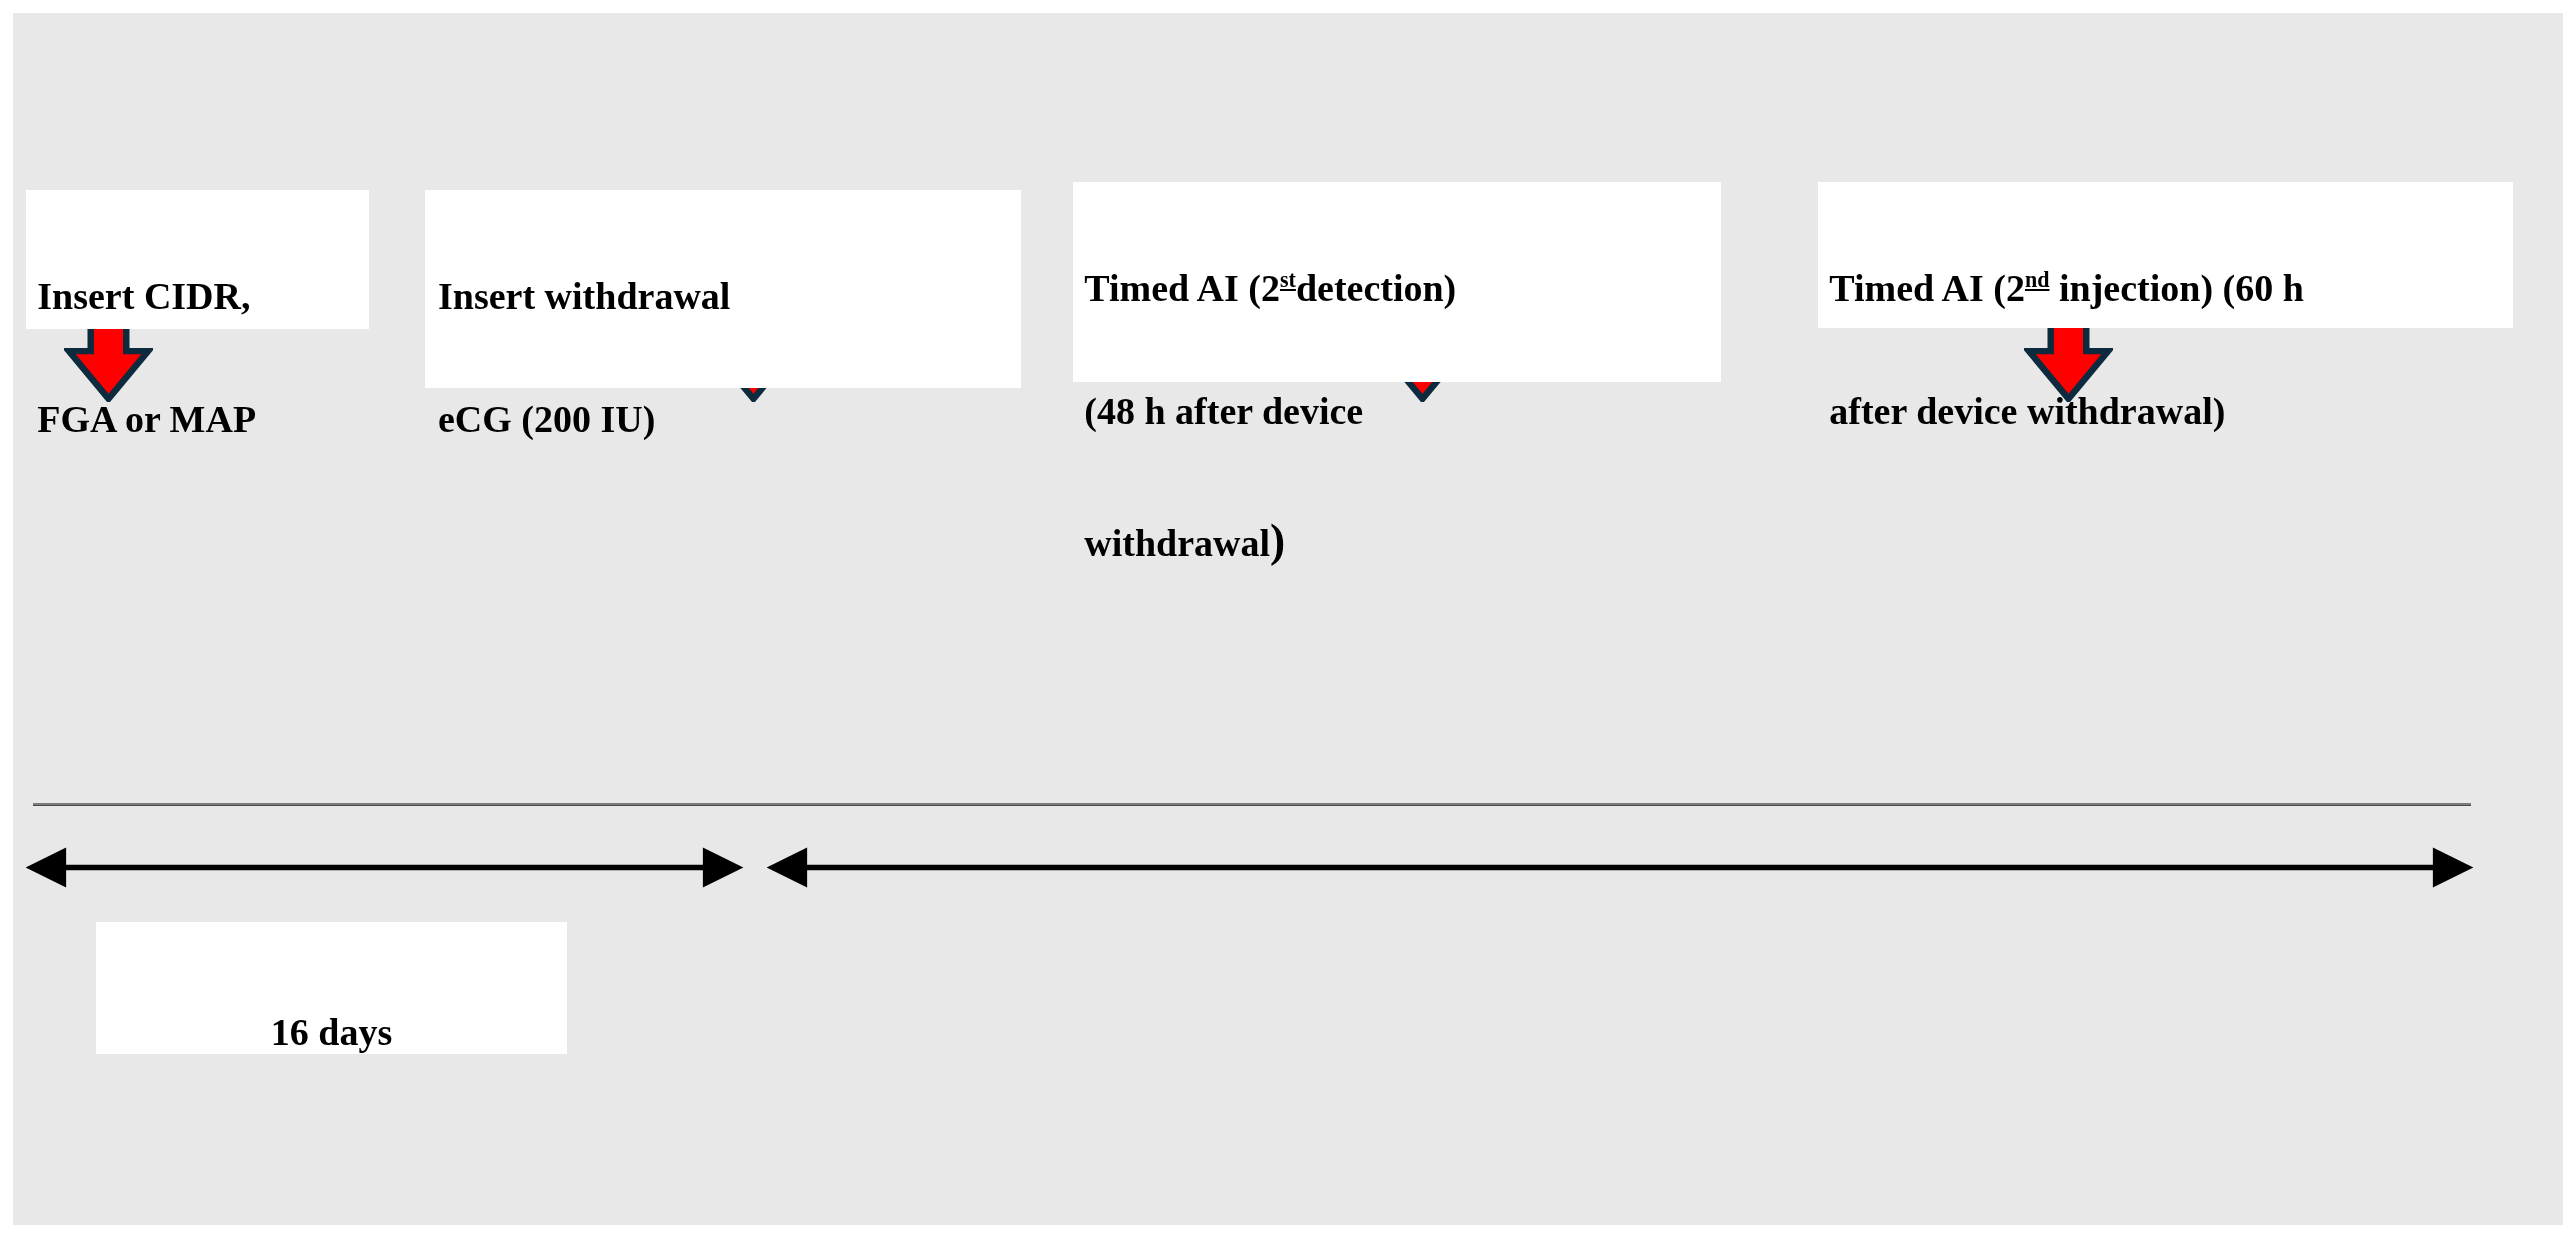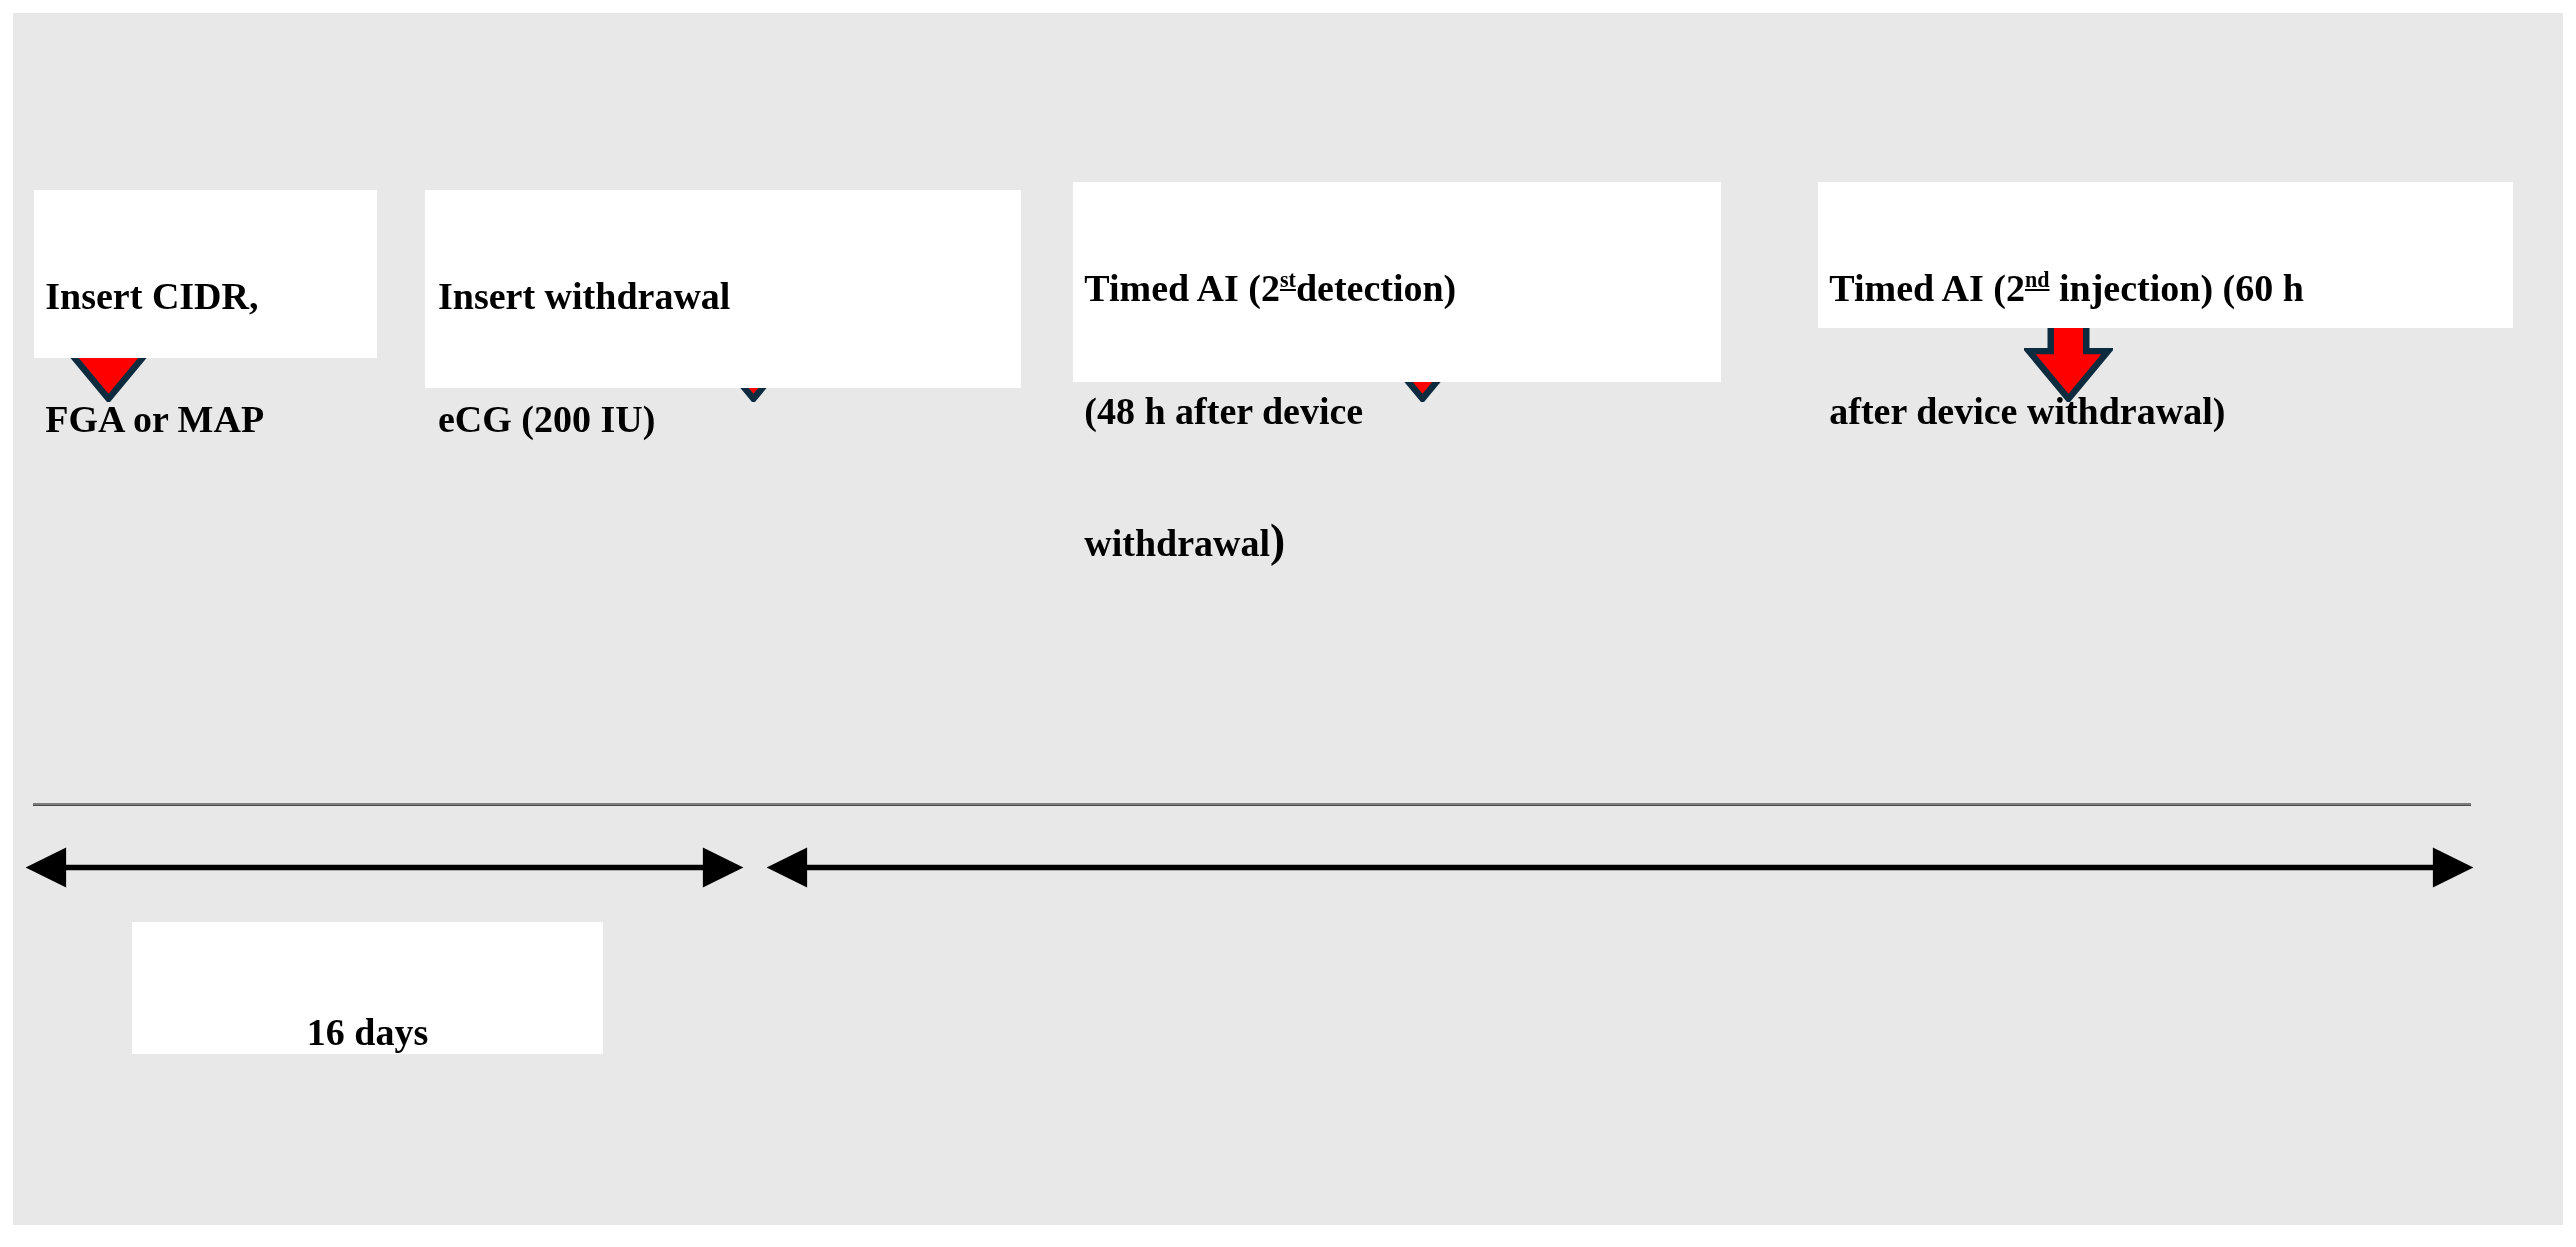--- a/index.html
+++ b/index.html
@@ -28,22 +28,22 @@
     position: absolute;
     background: #ffffff;
     color: #000000;
     font-weight: bold;
     box-sizing: border-box;
     line-height: 1.62;
     white-space: pre-line;
   }
 
   .lb-1 {
-    left: 21px;   top: 177px;
-    width: 343px; height: 168px;
+    left: 13px;   top: 177px;
+    width: 343px; height: 139px;
     padding: 14.6px 0 0 11.3px;
     font-size: 38px;
   }
   .lb-2 {
     left: 412px;  top: 177px;
     width: 596px; height: 198px;
     padding: 14.6px 0 0 13px;
     font-size: 38px;
   }
   .lb-3 {
@@ -57,21 +57,20 @@
     width: 695px; height: 146px;
     padding: 14.6px 0 0 11.3px;
     font-size: 38px;
   }
   .lb-days {
     left: 83px;  top: 909px;
     width: 471px; height: 132px;
     padding: 18px 0 0 0;
     font-size: 38px;
     text-align: center;
-    margin-left: 36px;
   }
   .lb-oestrus {
     left: 769px;  top: 910px;
     width: 1680px; height: 239px;
     padding: 19.4px 0 0 0;
     font-size: 38px;
     text-align: center;
     line-height: 1.68;
   }
 

